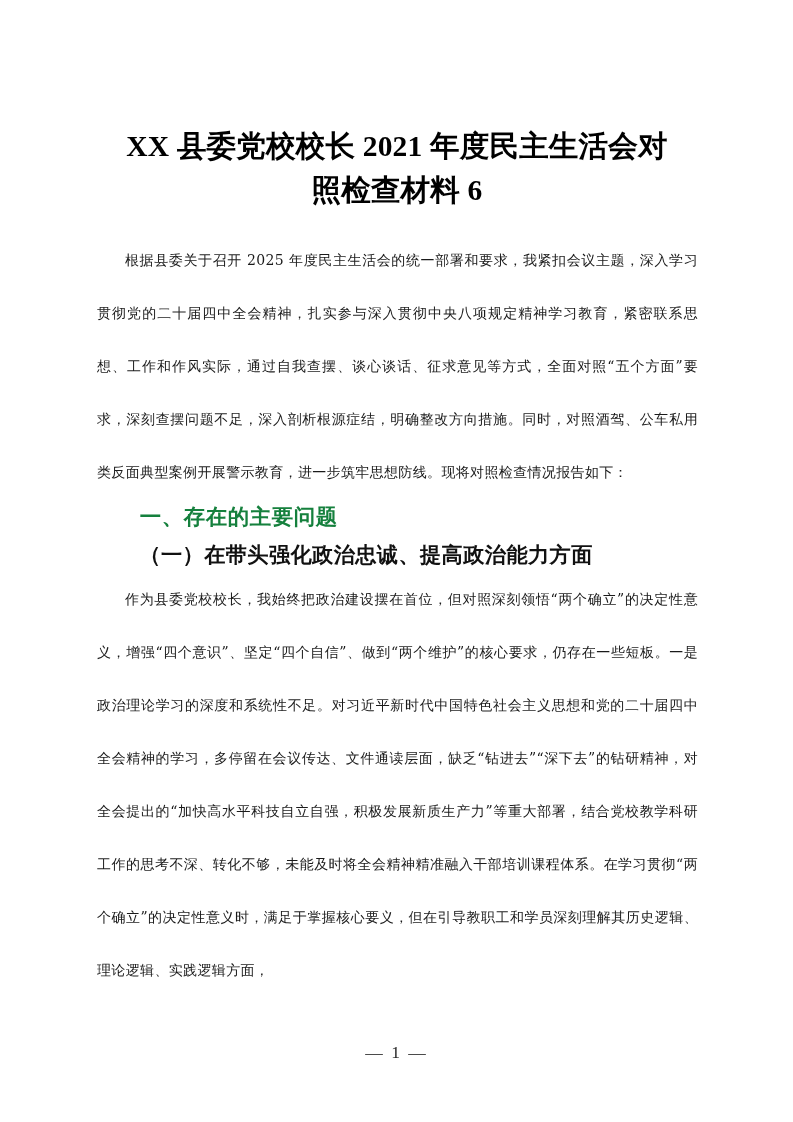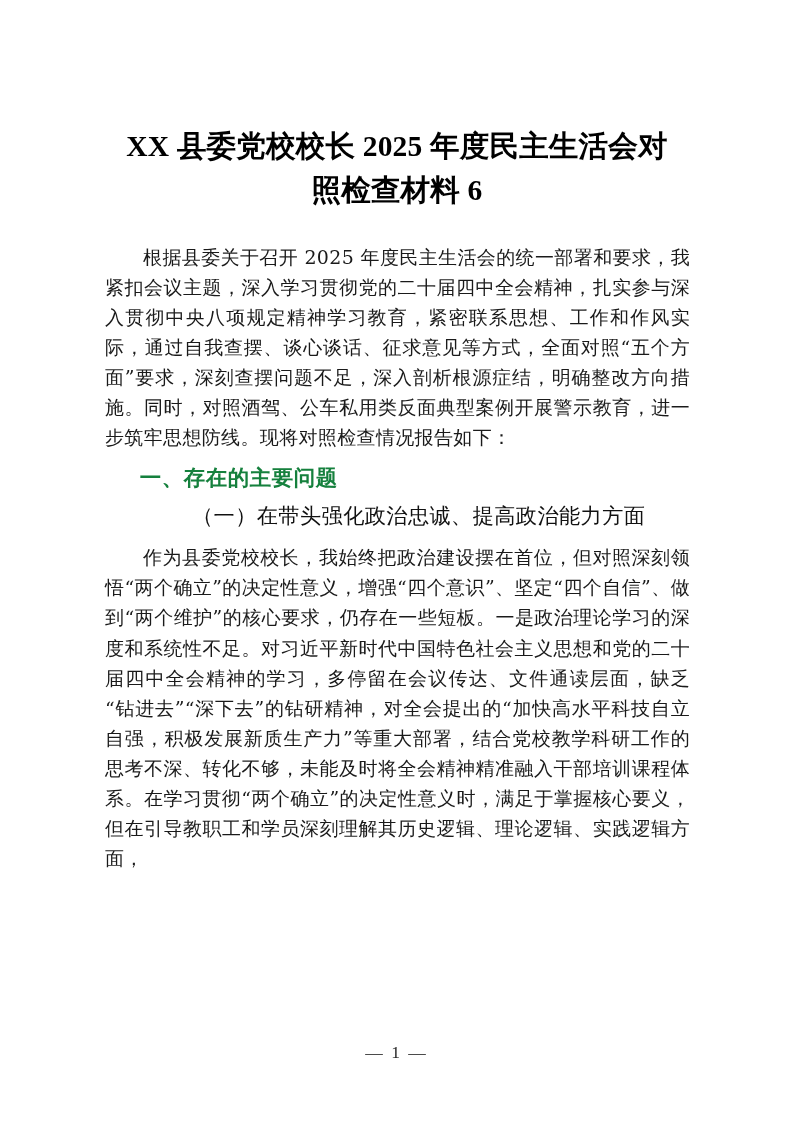--- a/index.html
+++ b/index.html
@@ -43,25 +43,25 @@
 
   
   .body-col {
     position: absolute;
     left: 97px;
     top: 234px;
     width: 601px;
   }
 
   p.para {
-    margin: 8px;
+    margin: 0;
     padding: 0;
     font-family: "DejaVu Serif", "Liberation Serif", serif;
-    font-size: 19px;
-    line-height: 30px;
+    font-size: 14px;
+    line-height: 53px;
     text-align: justify;
     text-justify: inter-character;
     text-indent: 2em;
     letter-spacing: 0.35px;
     color: #1a1a1a;
     word-break: break-all;
     font-weight: 400;
   }
 
   
@@ -74,27 +74,26 @@
     line-height: 37.2px;
     text-indent: 2em;
     letter-spacing: 0.6px;
     color: #15803d;
   }
 
   h3.h-level2 {
     margin: 0;
     padding: 0;
     font-family: "Liberation Sans", "DejaVu Sans", sans-serif;
-    font-weight: normal;
+    font-weight: bold;
     font-size: 21.2px;
     line-height: 37.2px;
     text-indent: 2em;
     letter-spacing: 0.4px;
     color: #111111;
-    text-align: center;
   }
 
   
   .b {
     font-family: "Liberation Sans", "DejaVu Sans", sans-serif;
     font-weight: normal;
     letter-spacing: 0.2px;
   }
 
   
@@ -110,21 +109,21 @@
     color: #2a2a2a;
     letter-spacing: 2px;
   }
 </style>
 </head>
 <body>
 
 <div class="page">
 
   <h1 class="doc-title">
-    <span>XX 县委党校校长 2025 年度民主生活会对</span><br>
+    <span>XX 县委党校校长 2021 年度民主生活会对</span><br>
     <span>照检查材料 6</span>
   </h1>
 
   <div class="body-col">
 
     <p class="para">根据县委关于召开 2025 年度民主生活会的统一部署和要求，我紧扣会议主题，深入学习贯彻党的二十届四中全会精神，扎实参与深入贯彻中央八项规定精神学习教育，紧密联系思想、工作和作风实际，通过自我查摆、谈心谈话、征求意见等方式，全面对照“五个方面”要求，深刻查摆问题不足，深入剖析根源症结，明确整改方向措施。同时，对照酒驾、公车私用类反面典型案例开展警示教育，进一步筑牢思想防线。现将对照检查情况报告如下：</p>
 
     <h2 class="h-level1">一、存在的主要问题</h2>
 
     <h3 class="h-level2">（一）在带头强化政治忠诚、提高政治能力方面</h3>

